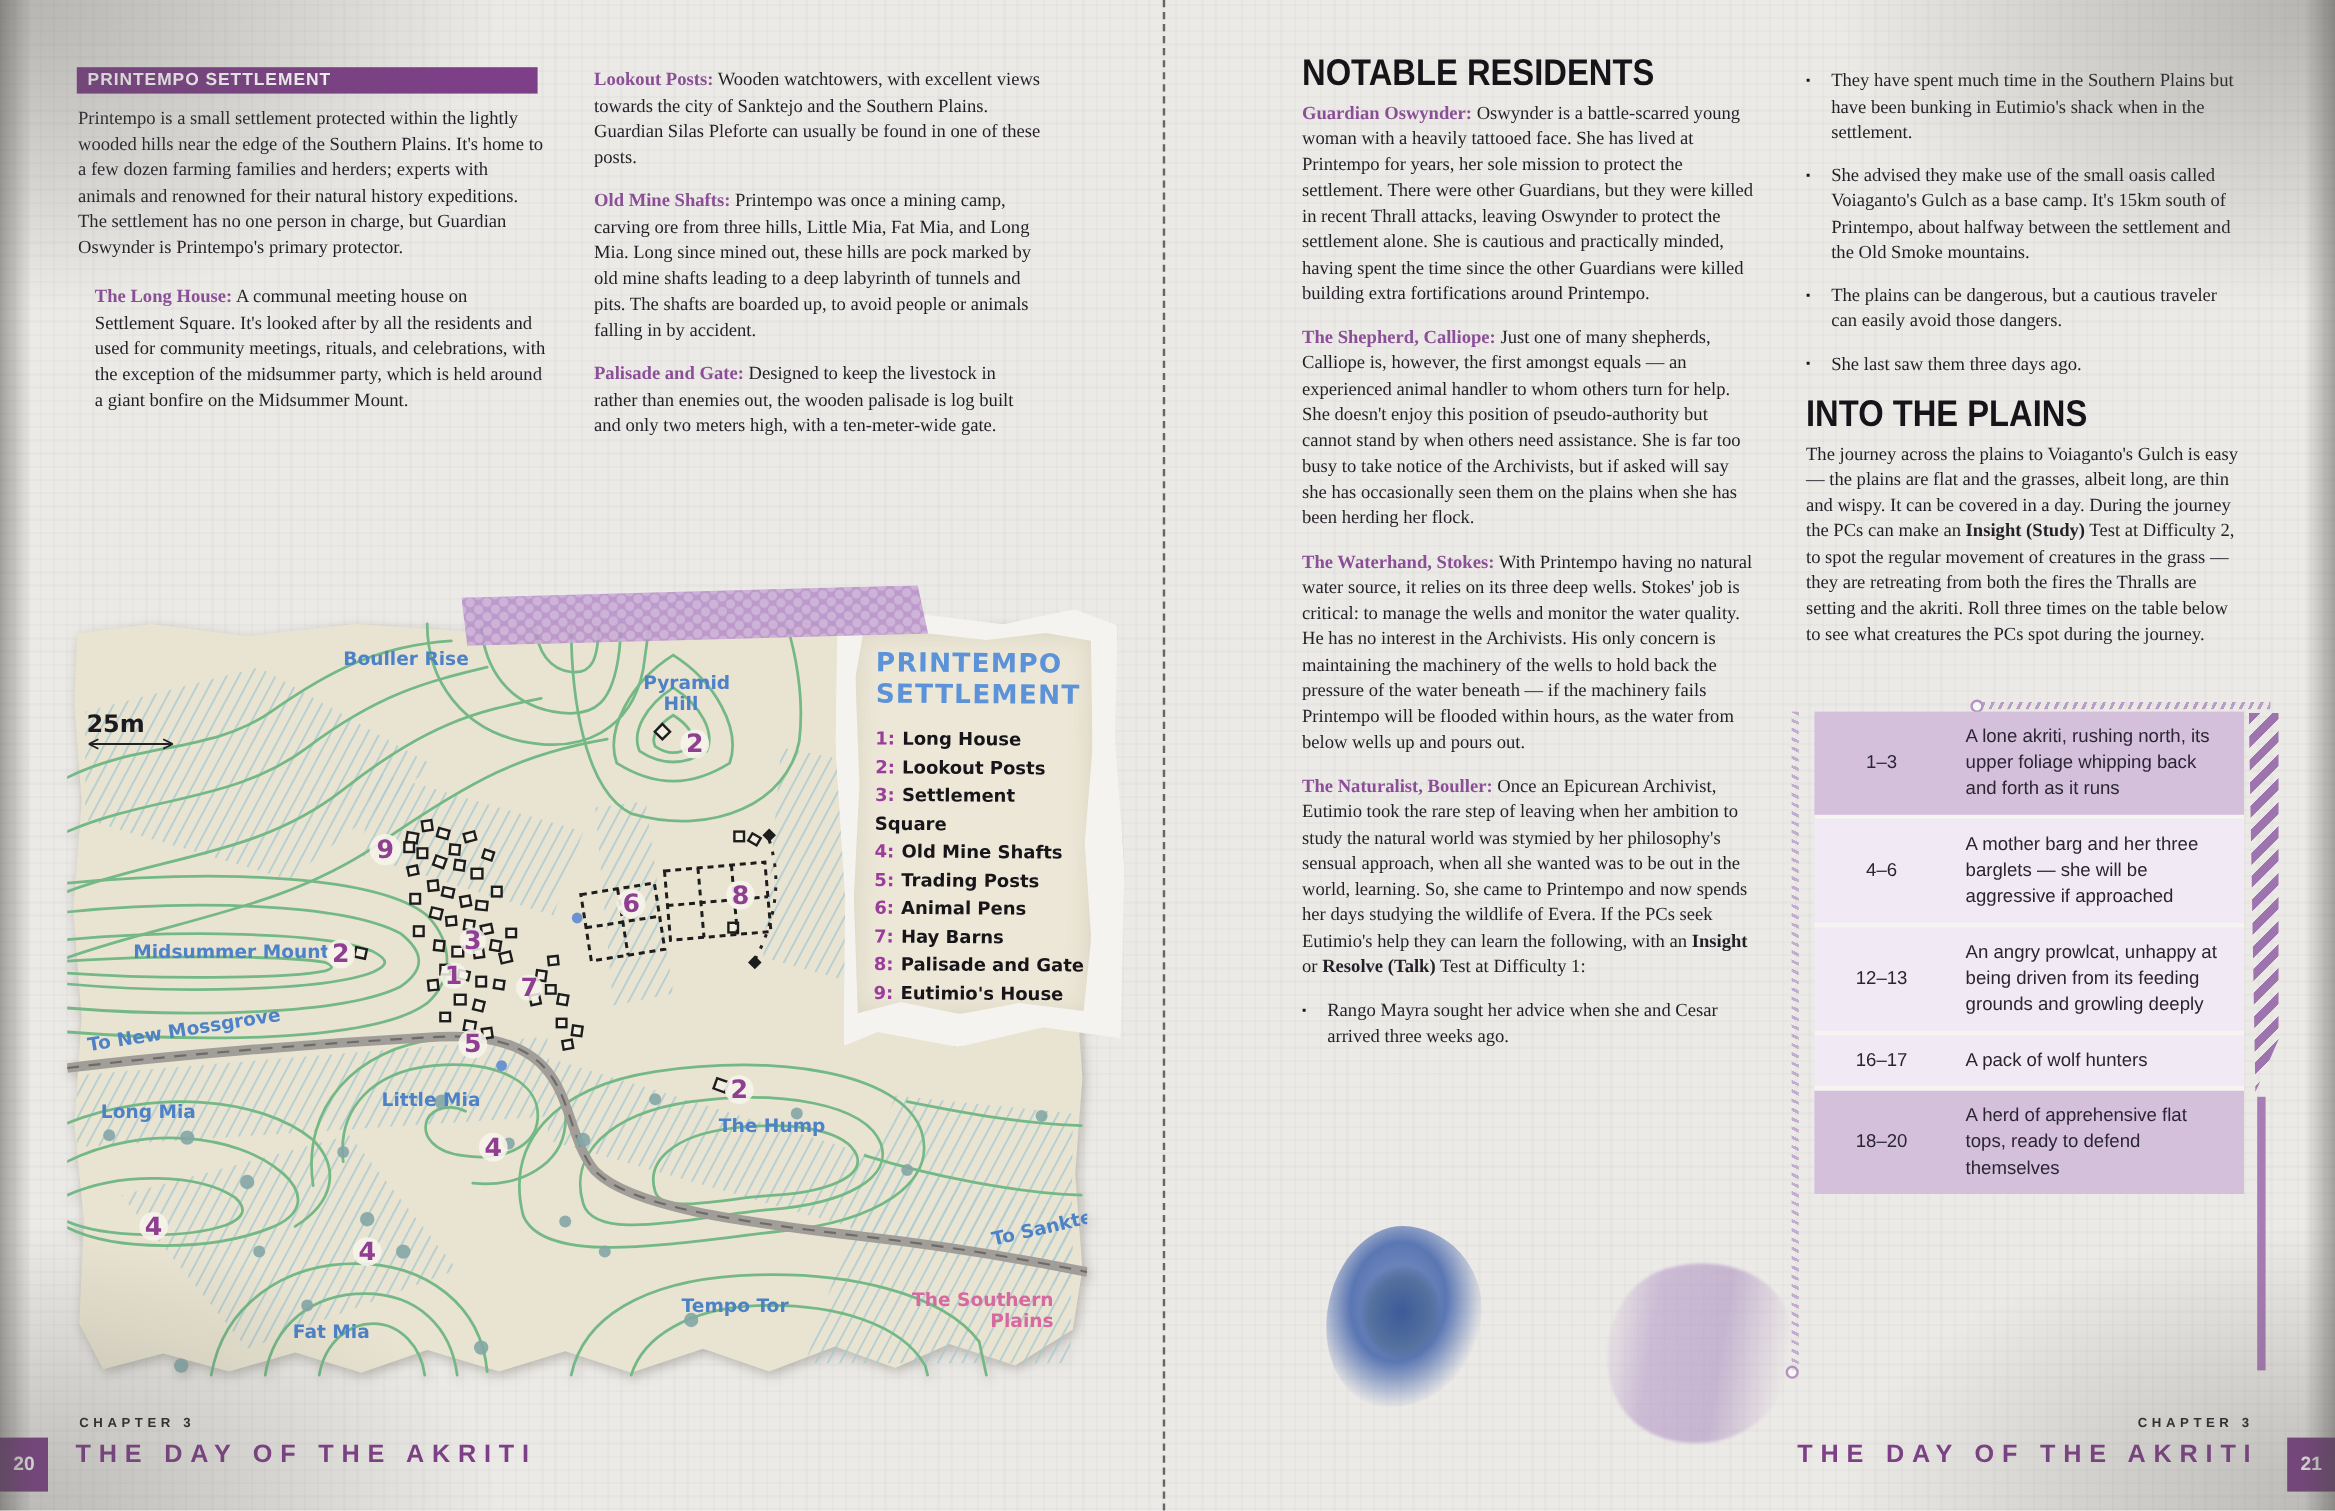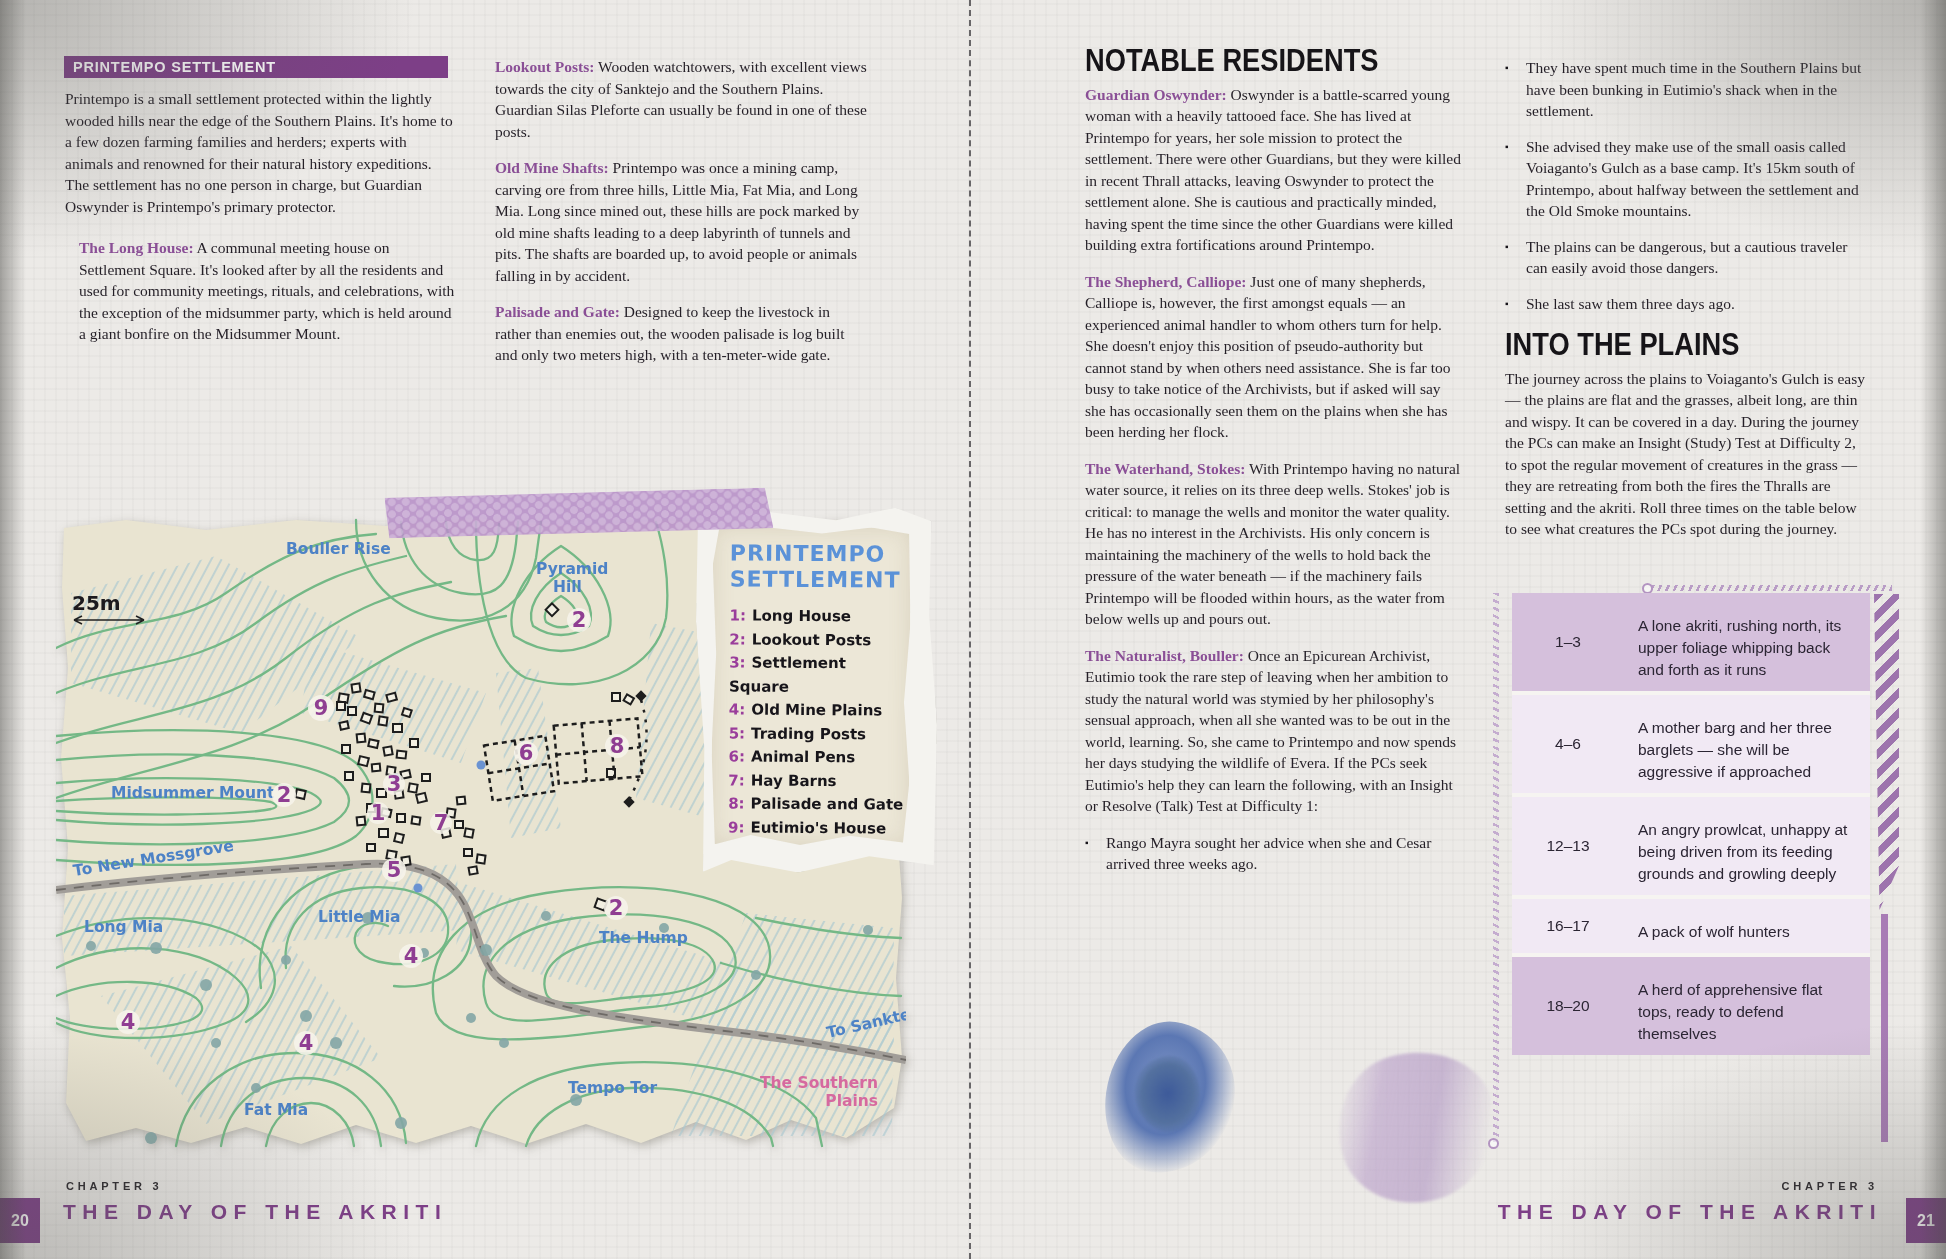--- a/index.html
+++ b/index.html
@@ -14,21 +14,21 @@
   .g-right{right:0;top:0;bottom:0;width:26px;background:linear-gradient(270deg,rgba(70,70,66,.45),rgba(70,70,66,0));}
   .g-tl{left:0;top:0;width:420px;height:260px;background:radial-gradient(ellipse at 0 0,rgba(90,90,86,.38),rgba(90,90,86,0) 70%);}
   .g-tr{right:0;top:0;width:420px;height:260px;background:radial-gradient(ellipse at 100% 0,rgba(90,90,86,.38),rgba(90,90,86,0) 70%);}
   .g-bl{left:0;bottom:0;width:420px;height:240px;background:radial-gradient(ellipse at 0 100%,rgba(90,90,86,.34),rgba(90,90,86,0) 70%);}
   .g-br{right:0;bottom:0;width:420px;height:240px;background:radial-gradient(ellipse at 100% 100%,rgba(90,90,86,.34),rgba(90,90,86,0) 70%);}
   .fold{position:absolute;left:969px;top:0;bottom:0;width:0;border-left:2px dashed rgba(60,58,62,.75);}
 
   .abs{position:absolute;}
   .body-text{font-size:15.5px;line-height:21.5px;color:#241f27;}
   .runin{color:#8a4f96;font-weight:700;}
-  .bold{font-weight:400;}
+  .bold{font-weight:700;}
   p.blk{margin:0 0 15px 0;}
 
   .header-bar{left:64px;top:56px;width:384px;height:22px;background:#7d3f87;color:#fff;
     font-family:"Liberation Sans",sans-serif;font-weight:700;font-size:14.5px;letter-spacing:.8px;
     line-height:22px;padding-left:9px;box-sizing:border-box;}
 
   .colL1{left:65px;top:88px;width:393px;}
   .colL1 .indent{margin:20px 0 0 14px;}
   .colL2{left:495px;top:56px;width:373px;}
 
@@ -43,21 +43,21 @@
   .enc-table{left:1512px;top:593px;width:358px;font-family:"Liberation Sans",sans-serif;}
   .enc-hd{display:flex;background:#141215;color:#fff;}
   .enc-hd .c1{flex:0 0 112px;text-align:center;padding:11px 4px 10px;font-weight:700;font-size:15.5px;line-height:20px;letter-spacing:1px;}
   .enc-hd .c2{flex:1;padding:11px 14px 10px;}
   .enc-hd .c2 .t{font-weight:700;font-size:15.5px;letter-spacing:1.2px;line-height:20px;}
   .enc-hd .c2 .s{font-style:italic;font-weight:700;font-size:10px;letter-spacing:.4px;margin-top:2px;}
   .enc-row{display:flex;border-bottom:4px solid #f6f4f1;}
   .enc-row:last-child{border-bottom:none;}
   .enc-row .c1{flex:0 0 112px;display:flex;align-items:center;justify-content:center;
     font-size:15.5px;color:#2b2533;}
-  .enc-row .c2{flex:1;padding:22px 12px 10px 14px;font-size:15.5px;line-height:22px;color:#2b2533;}
+  .enc-row .c2{flex:1;padding:10px 12px 10px 14px;font-size:15.5px;line-height:22px;color:#2b2533;}
   .row-dark{background:#d5c0dc;}
   .row-light{background:#f1e9f4;}
 
   .hatch-line{left:1652px;top:585px;width:240px;height:6px;
     background:repeating-linear-gradient(115deg,#b99dc6 0 2.5px,rgba(0,0,0,0) 2.5px 7px);}
   .hatch-vert{left:1493px;top:593px;width:6px;height:549px;
     background:repeating-linear-gradient(25deg,#c4accf 0 2.5px,rgba(0,0,0,0) 2.5px 7px);}
   .ring{width:7px;height:7px;border:2px solid #b394c1;border-radius:50%;background:rgba(255,255,255,.6);}
   .stripes{left:1874px;top:594px;width:25px;height:316px;
     background:repeating-linear-gradient(135deg,#9d74ad 0 7px,rgba(0,0,0,0) 7px 14px);
@@ -362,21 +362,21 @@
   <div class="abs legend-note">
     <div class="legend-inner">
       <div class="legend-title">
         <div>PRINTEMPO</div>
         <div>SETTLEMENT</div>
       </div>
       <div class="legend-items">
         <div><span class="n">1:</span><span>Long House</span></div>
         <div><span class="n">2:</span><span>Lookout Posts</span></div>
         <div><span class="n">3:</span><span>Settlement Square</span></div>
-        <div><span class="n">4:</span><span>Old Mine Plains</span></div>
+        <div><span class="n">4:</span><span>Old Mine Shafts</span></div>
         <div><span class="n">5:</span><span>Trading Posts</span></div>
         <div><span class="n">6:</span><span>Animal Pens</span></div>
         <div><span class="n">7:</span><span>Hay Barns</span></div>
         <div><span class="n">8:</span><span>Palisade and Gate</span></div>
         <div><span class="n">9:</span><span>Eutimio's House</span></div>
       </div>
     </div>
   </div>
   <div class="abs tape"></div>
 

